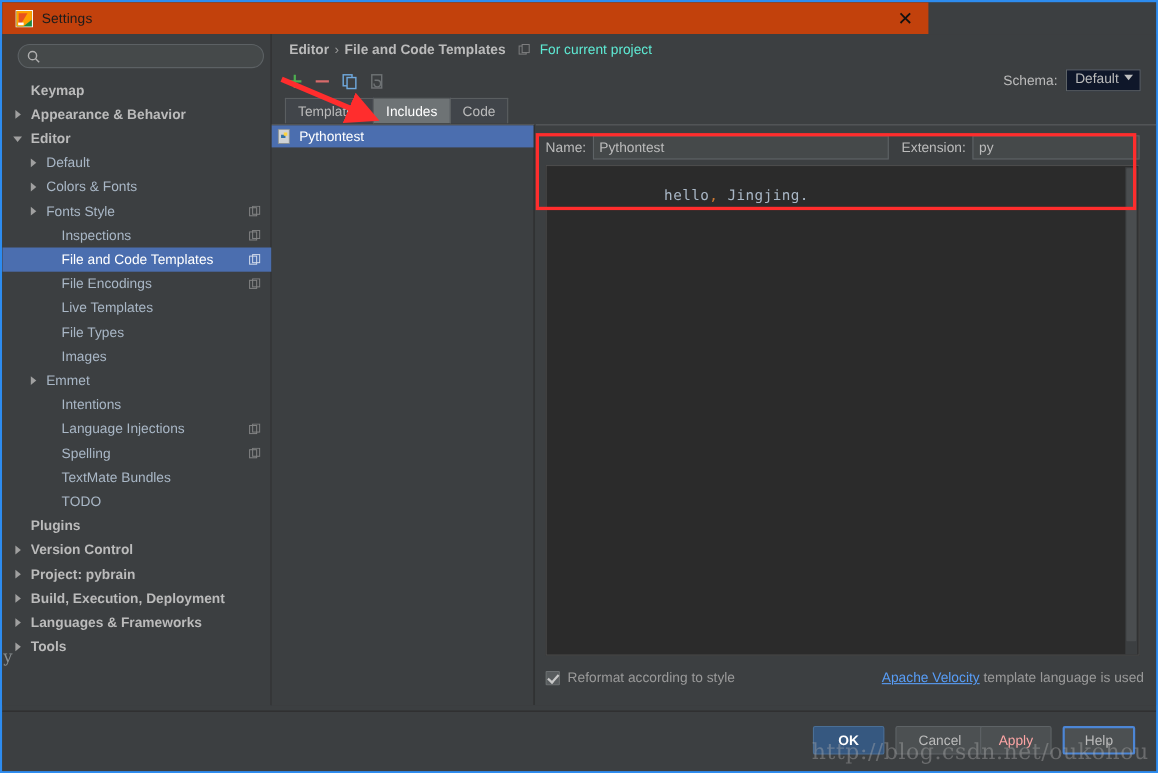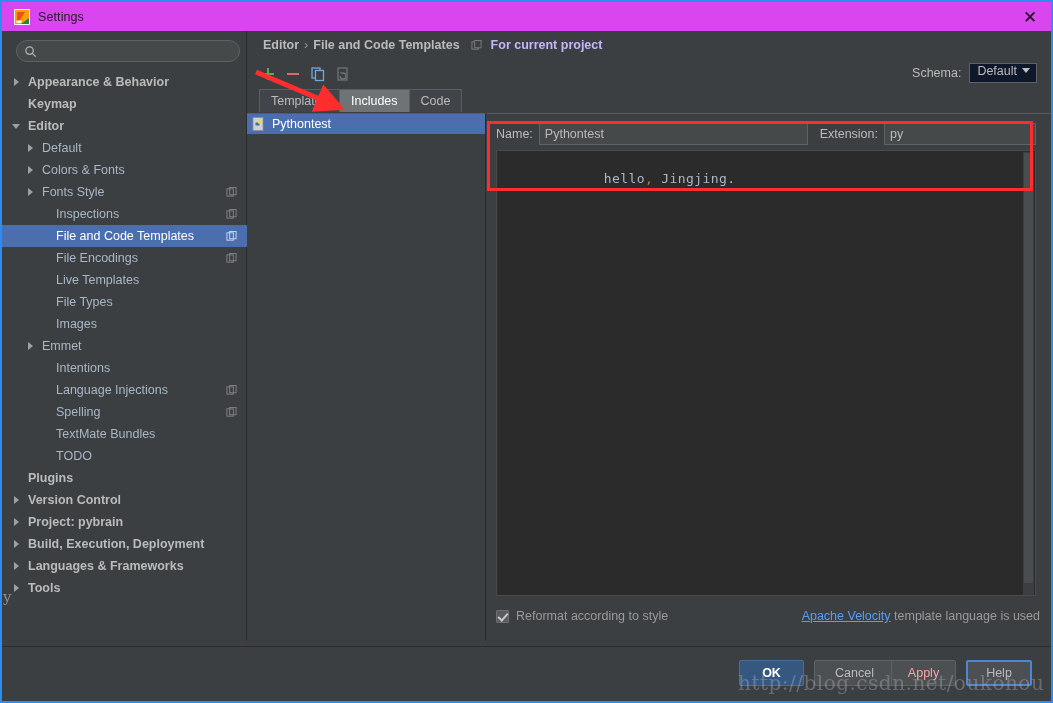--- a/index.html
+++ b/index.html
@@ -15,22 +15,22 @@
     position: relative;
     width: 1053px; height: 703px;
     background: #3c3f41;
     border: 2px solid #2d8cf0;
     overflow: hidden;
   }
 
   
   #titlebar {
     position: absolute; left: 0; top: 0;
-    width: 1049px; height: 29px;
-    background: #d946ef;
+    width: 842px; height: 29px;
+    background: #c2410c;
     display: flex; align-items: center;
   }
   #title-icon {
     width: 16px; height: 16px;
     margin-left: 12px; margin-right: 8px;
     position: relative; flex: none;
   }
   .pycharm-glyph {
     display: block; width: 16px; height: 16px;
   }
@@ -124,21 +124,21 @@
     background: #3c3f41;
   }
   #breadcrumb {
     position: absolute; left: 16px; top: 7px;
     font-size: 12.5px; color: #bbbbbb;
     display: flex; align-items: center; gap: 5px;
   }
   #breadcrumb .bc-b { font-weight: bold; color: #bbbbbb; }
   #breadcrumb .bc-sep { color: #9a9a9a; font-weight: normal; }
   #breadcrumb .bc-proj {
-    color: #c4b5fd; font-weight: bold; margin-left: 4px;
+    color: #5eead4; font-weight: normal; margin-left: 4px;
   }
   #bc-badge { width: 11px; height: 11px; margin-left: 6px; opacity:.7;}
 
   #schema-wrap {
     position: absolute; right: 14px; top: 32px;
     display: flex; align-items: center; gap: 8px;
     font-size: 12.5px; color: #bbbbbb;
   }
   #schema-select {
     border: 1px solid #5e6366;
@@ -381,29 +381,29 @@
       <div id="search-wrap">
         <svg id="search-icon" viewBox="0 0 14 14" xmlns="http://www.w3.org/2000/svg">
           <circle cx="6" cy="6" r="4" fill="none" stroke="#b0b0b0" stroke-width="1.4"></circle>
           <line x1="9" y1="9" x2="12.5" y2="12.5" stroke="#b0b0b0" stroke-width="1.4"></line>
         </svg>
         <input id="search-input" type="text" value="" placeholder="" style="">
       </div>
       <div id="tree">
           <div class="tree-row bold">
             <span style="width: 10px; flex: 0 0 auto;"></span>
+            <span class="tw"></span>
+            <span style="width: 5px; flex: 0 0 auto;"></span>
+            <span class="tree-label">Keymap</span>
+          </div>
+          <div class="tree-row bold">
+            <span style="width: 10px; flex: 0 0 auto;"></span>
             <span class="tw collapsed"></span>
             <span style="width: 5px; flex: 0 0 auto;"></span>
             <span class="tree-label">Appearance &amp; Behavior</span>
-          </div>
-          <div class="tree-row bold">
-            <span style="width: 10px; flex: 0 0 auto;"></span>
-            <span class="tw"></span>
-            <span style="width: 5px; flex: 0 0 auto;"></span>
-            <span class="tree-label">Keymap</span>
           </div>
           <div class="tree-row bold">
             <span style="width: 10px; flex: 0 0 auto;"></span>
             <span class="tw expanded"></span>
             <span style="width: 5px; flex: 0 0 auto;"></span>
             <span class="tree-label">Editor</span>
           </div>
           <div class="tree-row">
             <span style="width: 24px; flex: 0 0 auto;"></span>
             <span class="tw collapsed"></span>

